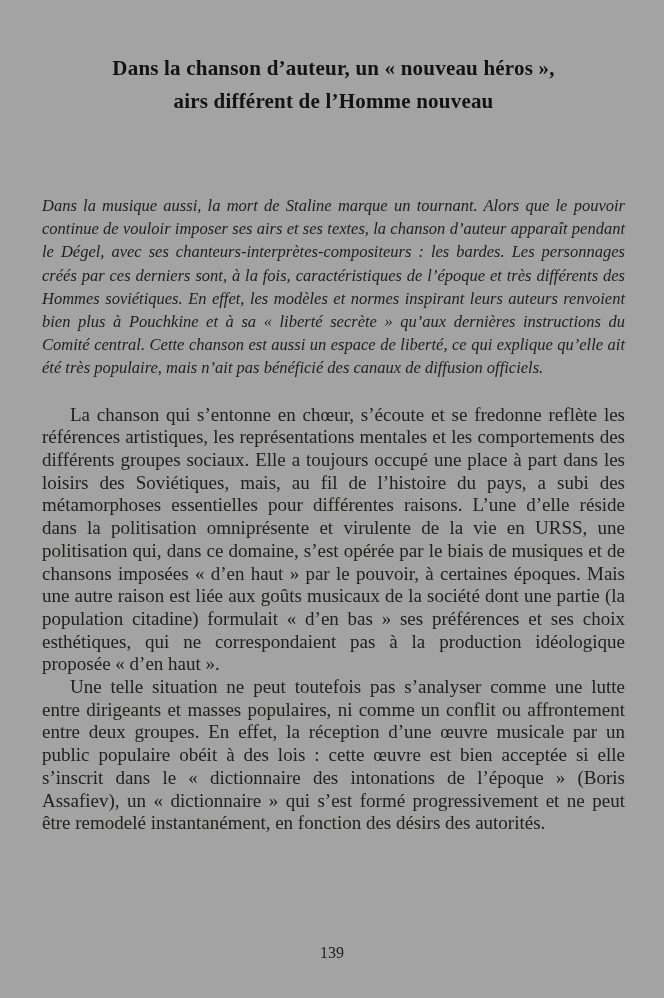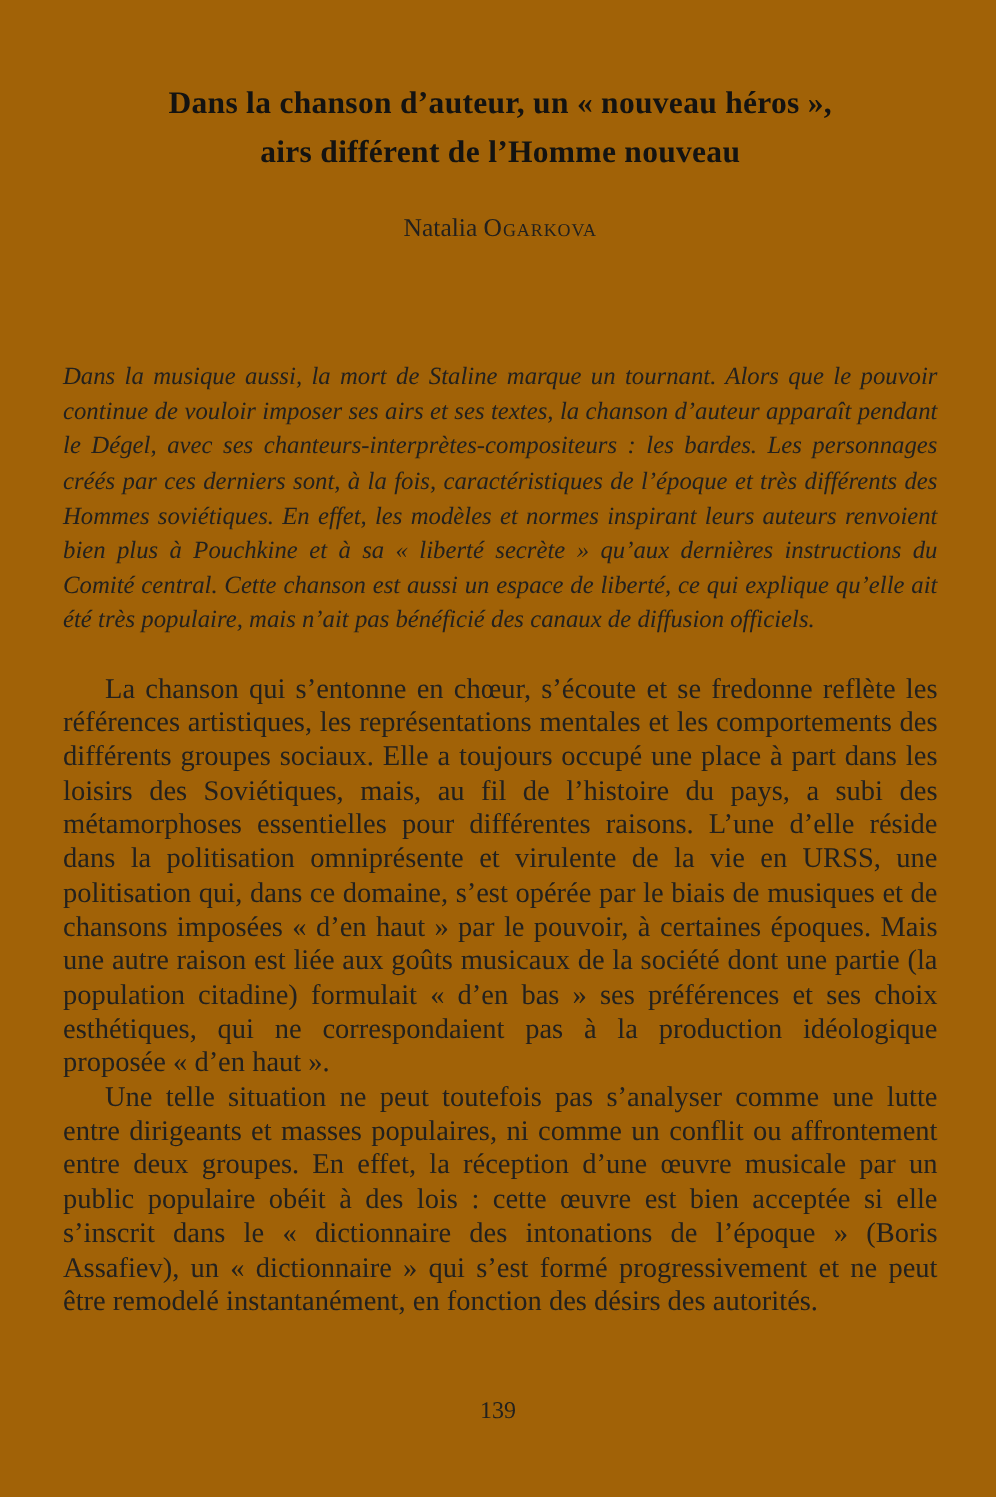--- a/index.html
+++ b/index.html
@@ -5,21 +5,21 @@
   html, body {
     margin: 0;
     padding: 0;
     background: #fbfbf9;
   }
   .page {
     position: relative;
     width: 664px;
     height: 998px;
     box-sizing: border-box;
-    background: #a16207;
+    background: #a3a3a3;
     font-family: "Liberation Serif", serif;
     color: #1f1d1a;
     padding: 52px 39px 0 42px;
     overflow: hidden;
   }
   .title {
     text-align: center;
     font-weight: bold;
     font-size: 21px;
     line-height: 33px;
@@ -54,41 +54,37 @@
     color: #23211e;
     hyphens: auto;
     -webkit-hyphens: auto;
   }
   .body-par.first {
     margin-top: 24px;
   }
   .page-number {
     position: absolute;
     left: 0;
-    bottom: 48px;
+    bottom: 36px;
     width: 100%;
     text-align: center;
     font-size: 16px;
     color: #23211e;
   }
 </style>
 </head>
 <body>
 
 <div class="page">
 
   <h1 class="title" style="margin:0;">
     <div>Dans la chanson d’auteur, un «&nbsp;nouveau héros&nbsp;»,</div>
     <div>airs différent de l’Homme nouveau</div>
   </h1>
 
-  <div class="author">
-    <span class="first-name">Natalia</span>
-    <span class="last-name">Ogarkova</span>
-  </div>
 
   <p class="abstract">Dans la musique aussi, la mort de Staline marque un tournant. Alors que le pouvoir continue de vouloir imposer ses airs et ses textes, la chanson d’auteur apparaît pendant le Dégel, avec ses chanteurs-interprètes-compositeurs&nbsp;: les bardes. Les personnages créés par ces derniers sont, à la fois, caractéristiques de l’époque et très différents des Hommes soviétiques. En effet, les modèles et normes inspirant leurs auteurs renvoient bien plus à Pouchkine et à sa «&nbsp;liberté secrète&nbsp;» qu’aux dernières instructions du Comité central. Cette chanson est aussi un espace de liberté, ce qui explique qu’elle ait été très populaire, mais n’ait pas bénéficié des canaux de diffusion officiels.</p>
 
   <p class="body-par first">La chanson qui s’entonne en chœur, s’écoute et se fredonne reflète les références artistiques, les représentations mentales et les comportements des différents groupes sociaux. Elle a toujours occupé une place à part dans les loisirs des Soviétiques, mais, au fil de l’histoire du pays, a subi des métamorphoses essentielles pour différentes raisons. L’une d’elle réside dans la politisation omniprésente et virulente de la vie en URSS, une politisation qui, dans ce domaine, s’est opérée par le biais de musiques et de chansons imposées «&nbsp;d’en haut&nbsp;» par le pouvoir, à certaines époques. Mais une autre raison est liée aux goûts musicaux de la société dont une partie (la population citadine) formulait «&nbsp;d’en bas&nbsp;» ses préférences et ses choix esthétiques, qui ne correspondaient pas à la production idéologique proposée «&nbsp;d’en haut&nbsp;».</p>
 
   <p class="body-par">Une telle situation ne peut toutefois pas s’analyser comme une lutte entre dirigeants et masses populaires, ni comme un conflit ou affrontement entre deux groupes. En effet, la réception d’une œuvre musicale par un public populaire obéit à des lois&nbsp;: cette œuvre est bien acceptée si elle s’inscrit dans le «&nbsp;dictionnaire des intonations de l’époque&nbsp;» (Boris Assafiev), un «&nbsp;dictionnaire&nbsp;» qui s’est formé progressivement et ne peut être remodelé instantanément, en fonction des désirs des autorités.</p>
 
   <div class="page-number">139</div>
 
 </div>

